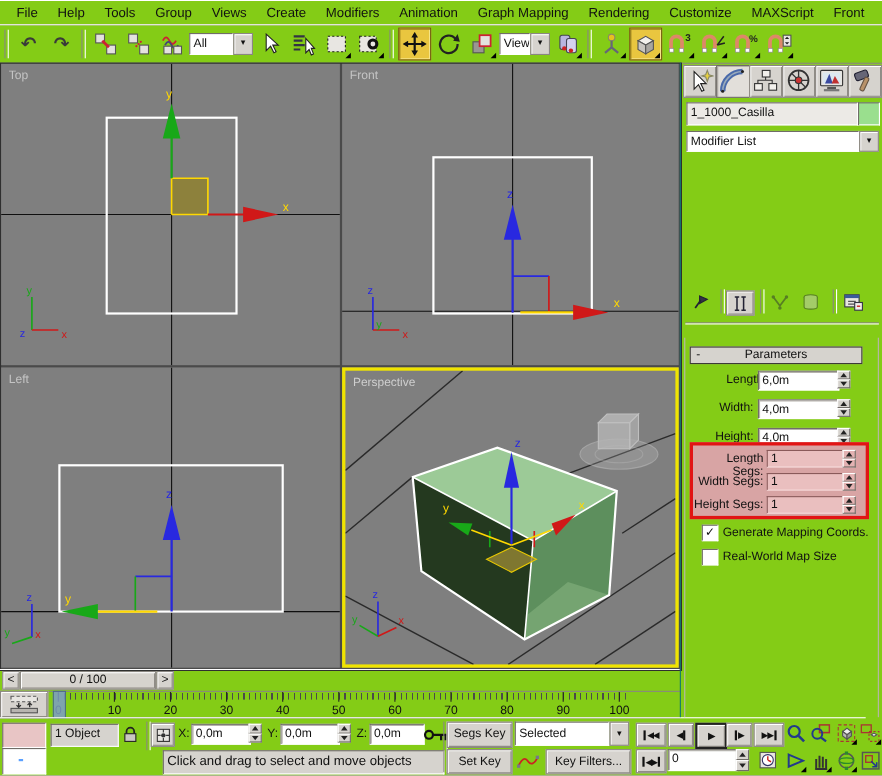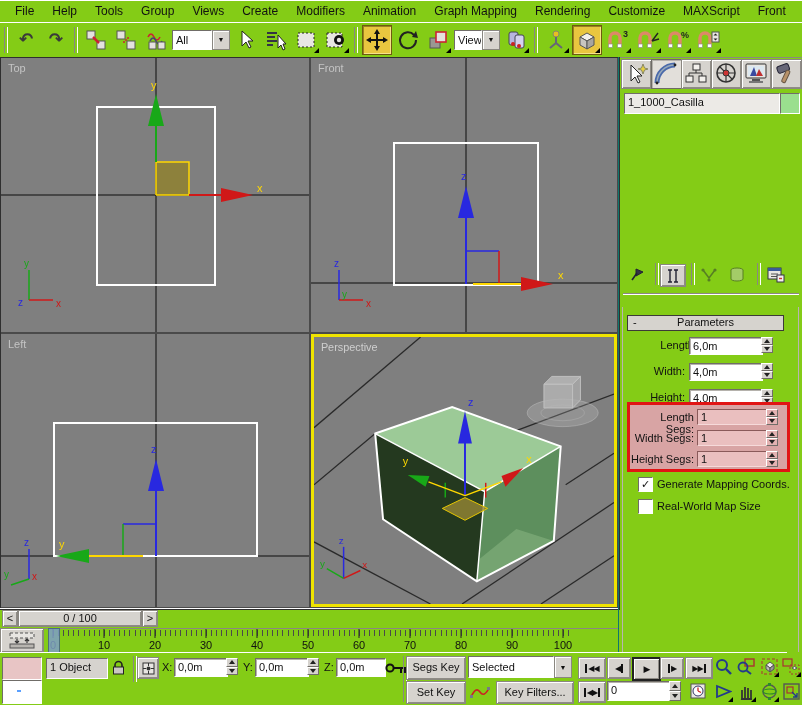--- a/index.html
+++ b/index.html
@@ -426,20 +426,21 @@
         <i></i>
       </span>
     <span class="lbl" style="left:324px;top:7px">Z:</span>
     <div class="abs sw fieldtxt" style="left:336px;top:5px;width:42px;height:13px">0,0m</div>
     <div class="abs" style="left:384px;top:5px;width:26px;height:19px;display:flex;align-items:center;justify-content:center">
       <svg width="24" height="14">
           <circle cx="5" cy="7" r="3.6" fill="none" stroke="#111" stroke-width="2"></circle>
           <path d="M9 7 H22 M16 7 V12 M20 7 V12" stroke="#111" stroke-width="2"></path>
         </svg>
     </div>
+    <div class="abs sg fieldtxt" style="left:148px;top:29px;width:248px;height:16px;font-size:12px">Click and drag to select and move objects</div>
 
     <div class="abs vsep" style="left:401px;top:3px;height:46px"></div>
     <div class="abs r" style="left:406px;top:3px;width:58px;height:22px;text-align:center;line-height:21px">Segs Key</div>
     <div class="abs r" style="left:406px;top:28px;width:58px;height:21px;text-align:center;line-height:20px">Set Key</div>
     <div class="dd abs" style="left:468px;top:3px;width:104px;height:22px">
       <span class="ddf" style="line-height:16px">Selected</span>
       <span class="dda">▼</span>
     </div>
     <div class="abs" style="left:468px;top:28px;width:24px;height:21px;display:flex;align-items:center;justify-content:center">
       <svg width="20" height="14">
@@ -581,20 +582,24 @@
     <div class="tab r" style="left:152px;top:2px">
       <svg width="26" height="25" style="margin:1px">
           <rect x="4" y="4" width="12" height="7" rx="2" fill="#667" stroke="#223" transform="rotate(-20 10 7)"></rect>
           <rect x="11" y="9" width="4" height="13" rx="1.5" fill="#b8926a" stroke="#654" transform="rotate(25 13 15)"></rect>
         </svg>
     </div>
 
     <div class="abs fieldtxt" style="left:5px;top:36px;width:148px;height:15px;background:#eceae6;border:1px solid;border-color:#706d68 #fff #fff #706d68">1_1000_Casilla</div>
     <div class="abs" style="left:161px;top:36px;width:18px;height:19px;background:#9adf8e;border:1px solid;border-color:#706d68 #fff #fff #706d68"></div>
 
+    <div class="dd abs" style="left:5px;top:62px;width:175px;height:19px">
+      <span class="ddf">Modifier List</span>
+      <span class="dda">▼</span>
+    </div>
 
 
     <div class="abs" style="left:7px;top:207px;width:24px;height:21px;display:flex;align-items:center;justify-content:center">
       <svg width="16" height="15">
           <polygon points="6,2 13,5 6,9" fill="#334" stroke="#223"></polygon>
           <line x1="2" y1="13" x2="7" y2="6" stroke="#223" stroke-width="1.6"></line>
         </svg>
     </div>
     <div class="abs vsep" style="left:34px;top:206px;height:22px"></div>
     <div class="abs r" style="left:41px;top:207px;width:24px;height:21px;display:flex;align-items:center;justify-content:center">

